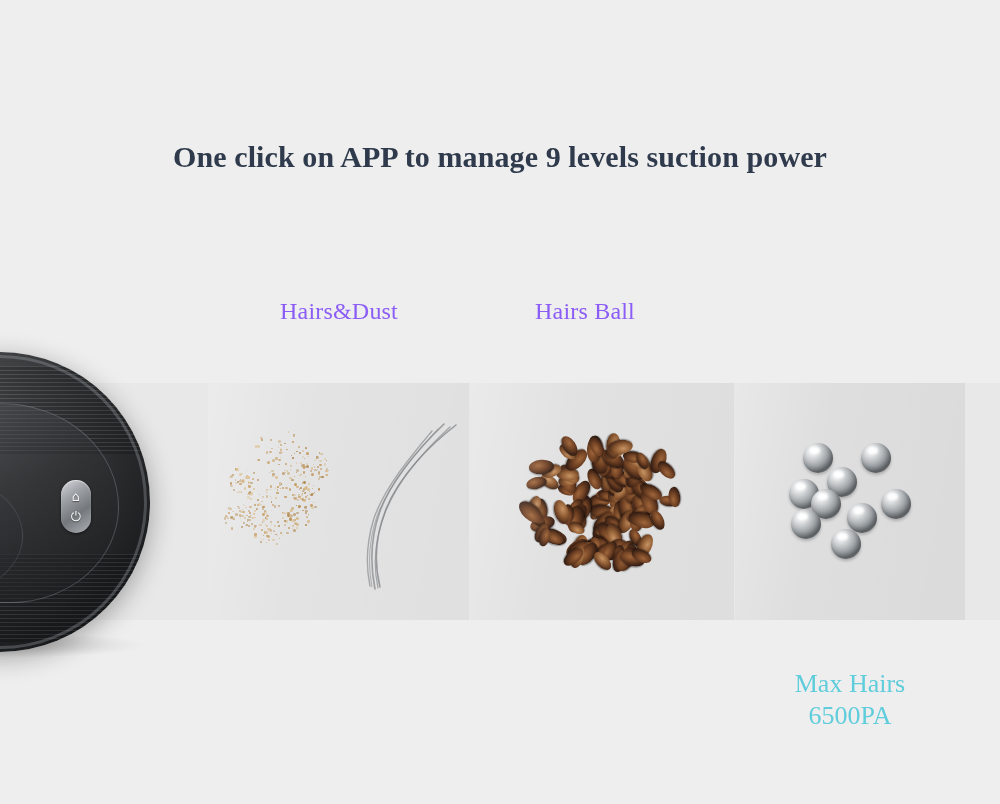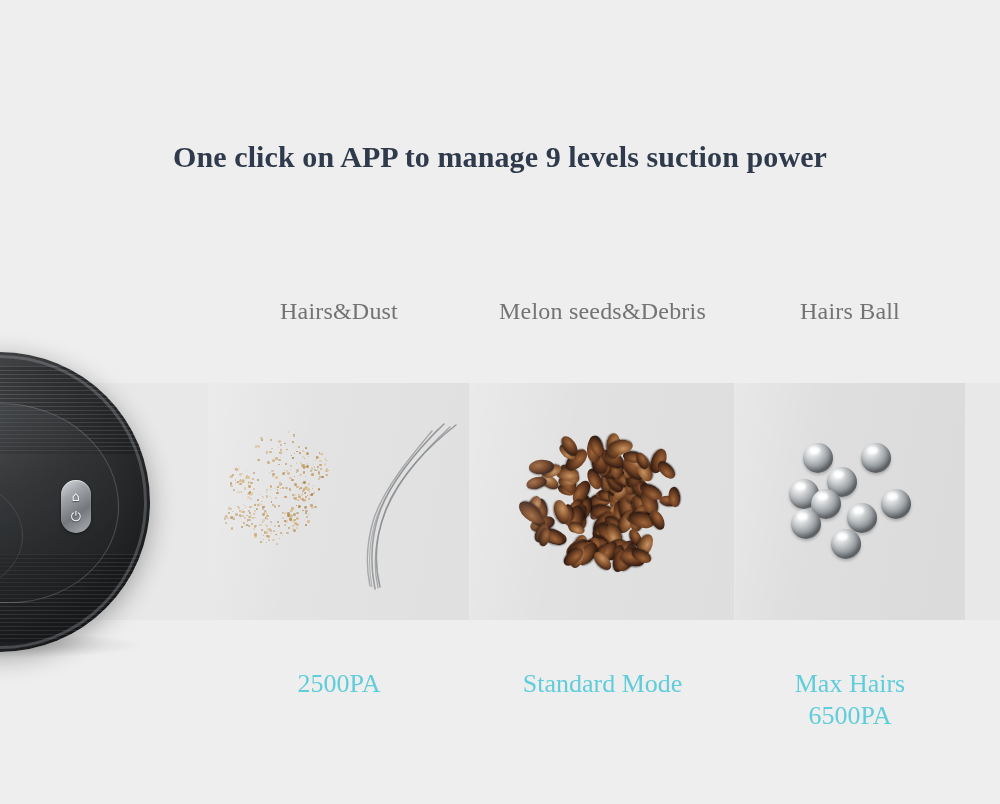--- a/index.html
+++ b/index.html
@@ -44,21 +44,21 @@
   
   .col-headers {
     position: absolute;
     left: 208px;
     top: 298px;
     width: 757px;
     display: flex;
   }
   .col-head {
     font-size: 24px;
-    color: #737373;
+    color: #8b5cf6;
     text-align: center;
     letter-spacing: 0.2px;
   }
   .ch1 { width: 262px; }
   .ch2 { width: 265px; }
   .ch3 { width: 230px; }
 
   
   .band {
     position: absolute;
@@ -270,21 +270,20 @@
 </style>
 </head>
 <body>
 
 <div id="page">
 
   <div class="subhead">One click on APP to manage 9 levels suction power</div>
 
   <div class="col-headers">
     <div class="col-head ch1">Hairs&amp;Dust</div>
-    <div class="col-head ch2">Melon seeds&amp;Debris</div>
     <div class="col-head ch3">Hairs Ball</div>
   </div>
 
   <div class="band"></div>
 
   <div class="tile tile-1">
     <div class="dust" id="dust-cloud">
         <i style="left: 12.5px; top: 48.1px; width: 1.5px; height: 1.5px; opacity: 0.48; background: rgb(176, 138, 82);"></i>
         <i style="left: 31px; top: 57.4px; width: 1.5px; height: 1.5px; opacity: 0.9; background: rgb(216, 184, 135);"></i>
         <i style="left: 17.7px; top: 48.1px; width: 1.2px; height: 1.2px; opacity: 0.81; background: rgb(176, 138, 82);"></i>
@@ -863,24 +862,22 @@
 
       <div class="btn-pill">
         <div class="btn-glyph glyph-home">⌂</div>
         <div class="btn-glyph glyph-power">⏻</div>
       </div>
     </div>
   </div>
 
   <div class="modes">
     <div class="mode m1">
-      <div class="mode-power">2500PA</div>
     </div>
     <div class="mode m2">
-      <div class="mode-name">Standard Mode</div>
     </div>
     <div class="mode m3">
       <div class="mode-name">Max Hairs</div>
       <div class="mode-power">6500PA</div>
     </div>
   </div>
 
 </div>
 
 </body></html>

